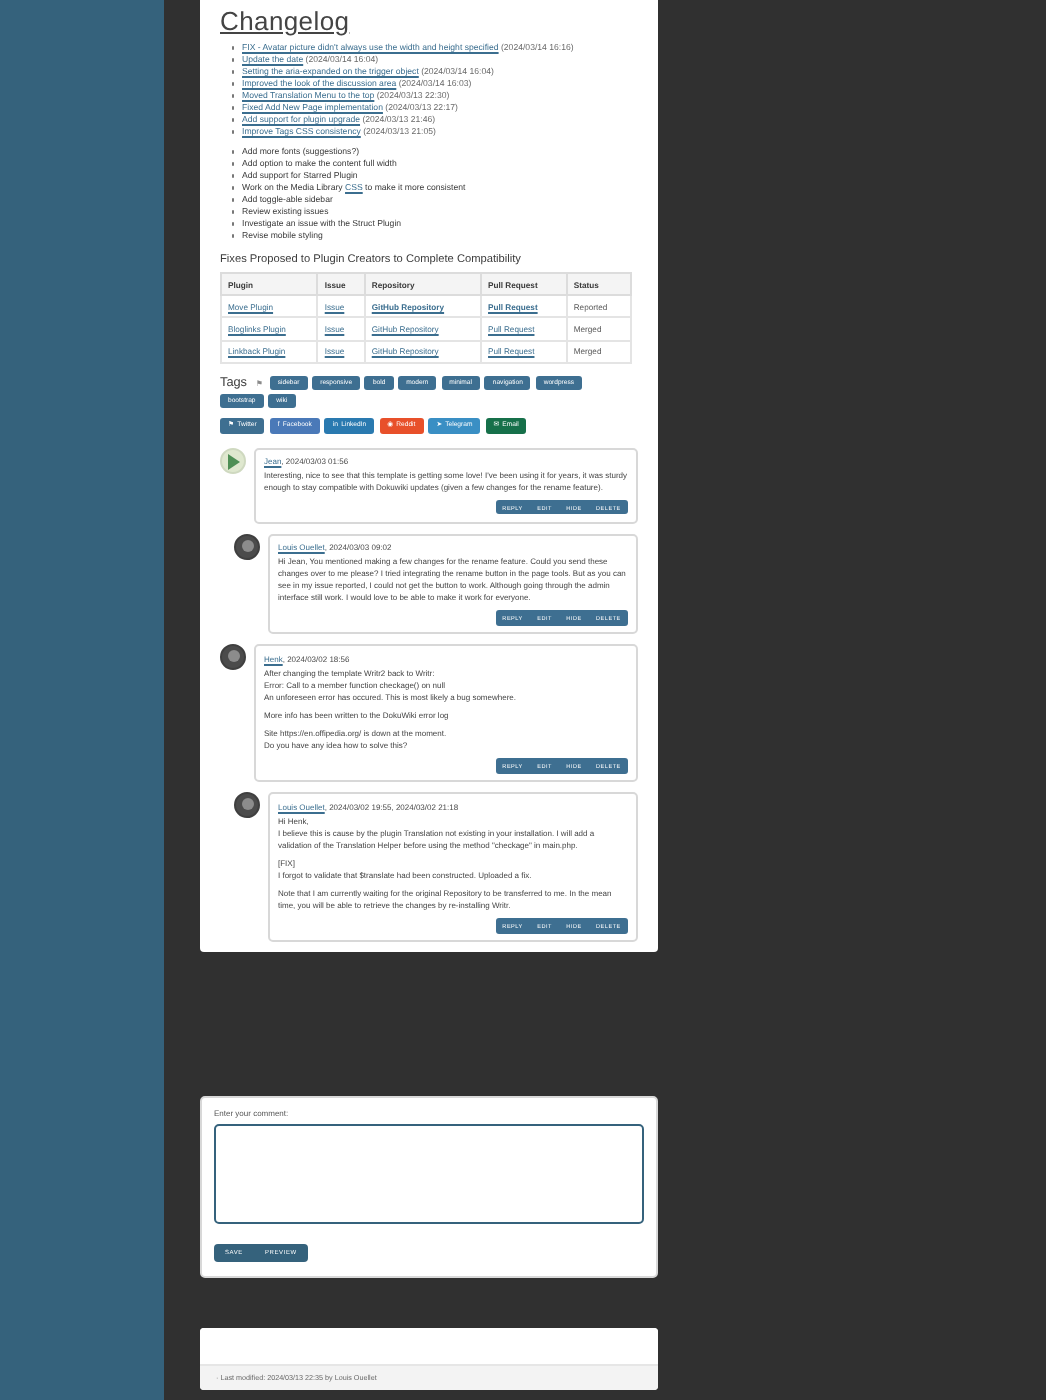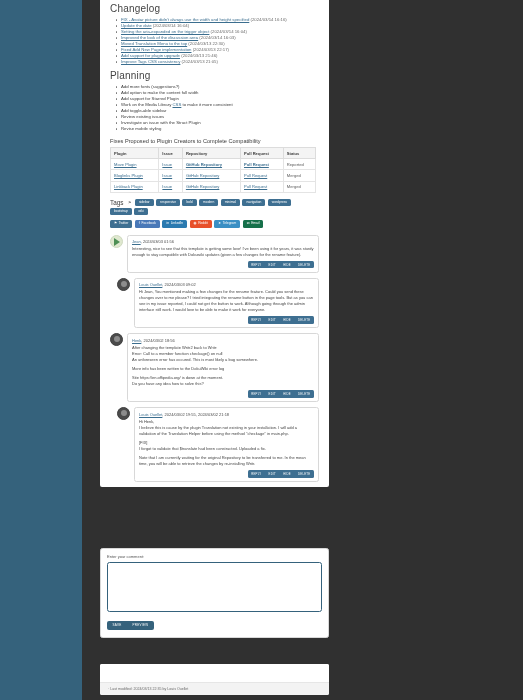--- a/index.html
+++ b/index.html
@@ -38,25 +38,26 @@
   .page-card {
     position: absolute;
     left: 0; top: -2px;
     width: 229px;
     background: #ffffff;
     border-radius: 2px;
   }
   .pad { padding: 0 10px; }
 
   h3.sec {
-    font-size: 10px;
+    font-size: 13px;
     font-weight: 400;
     color: #444;
     margin: 5px 0 3px 0;
     letter-spacing: .2px;
+    text-decoration: underline;
   }
   ul.bul {
     margin: 0 0 4px 0;
     padding-left: 11px;
     list-style: none;
   }
   ul.bul li {
     position: relative;
     font-size: 4.3px;
     line-height: 6.0px;
@@ -301,21 +302,20 @@
             <li><a class="lnk">FIX - Avatar picture didn't always use the width and height specified</a><span class="dt"> (2024/03/14 16:16)</span></li>
             <li><a class="lnk">Update the date</a><span class="dt"> (2024/03/14 16:04)</span></li>
             <li><a class="lnk">Setting the aria-expanded on the trigger object</a><span class="dt"> (2024/03/14 16:04)</span></li>
             <li><a class="lnk">Improved the look of the discussion area</a><span class="dt"> (2024/03/14 16:03)</span></li>
             <li><a class="lnk">Moved Translation Menu to the top</a><span class="dt"> (2024/03/13 22:30)</span></li>
             <li><a class="lnk">Fixed Add New Page implementation</a><span class="dt"> (2024/03/13 22:17)</span></li>
             <li><a class="lnk">Add support for plugin upgrade</a><span class="dt"> (2024/03/13 21:46)</span></li>
             <li><a class="lnk">Improve Tags CSS consistency</a><span class="dt"> (2024/03/13 21:05)</span></li>
           </ul>
 
-        <h3 class="sec">Planning</h3>
         <ul class="bul" id="planning-list">
             <li><span>Add more fonts (suggestions?)</span></li>
             <li><span>Add option to make the content full width</span></li>
             <li><span>Add support for Starred Plugin</span></li>
             <li><span>Work on the Media Library </span><a class="lnk">CSS</a><span> to make it more consistent</span></li>
             <li><span>Add toggle-able sidebar</span></li>
             <li><span>Review existing issues</span></li>
             <li><span>Investigate an issue with the Struct Plugin</span></li>
             <li><span>Revise mobile styling</span></li>
           </ul>

